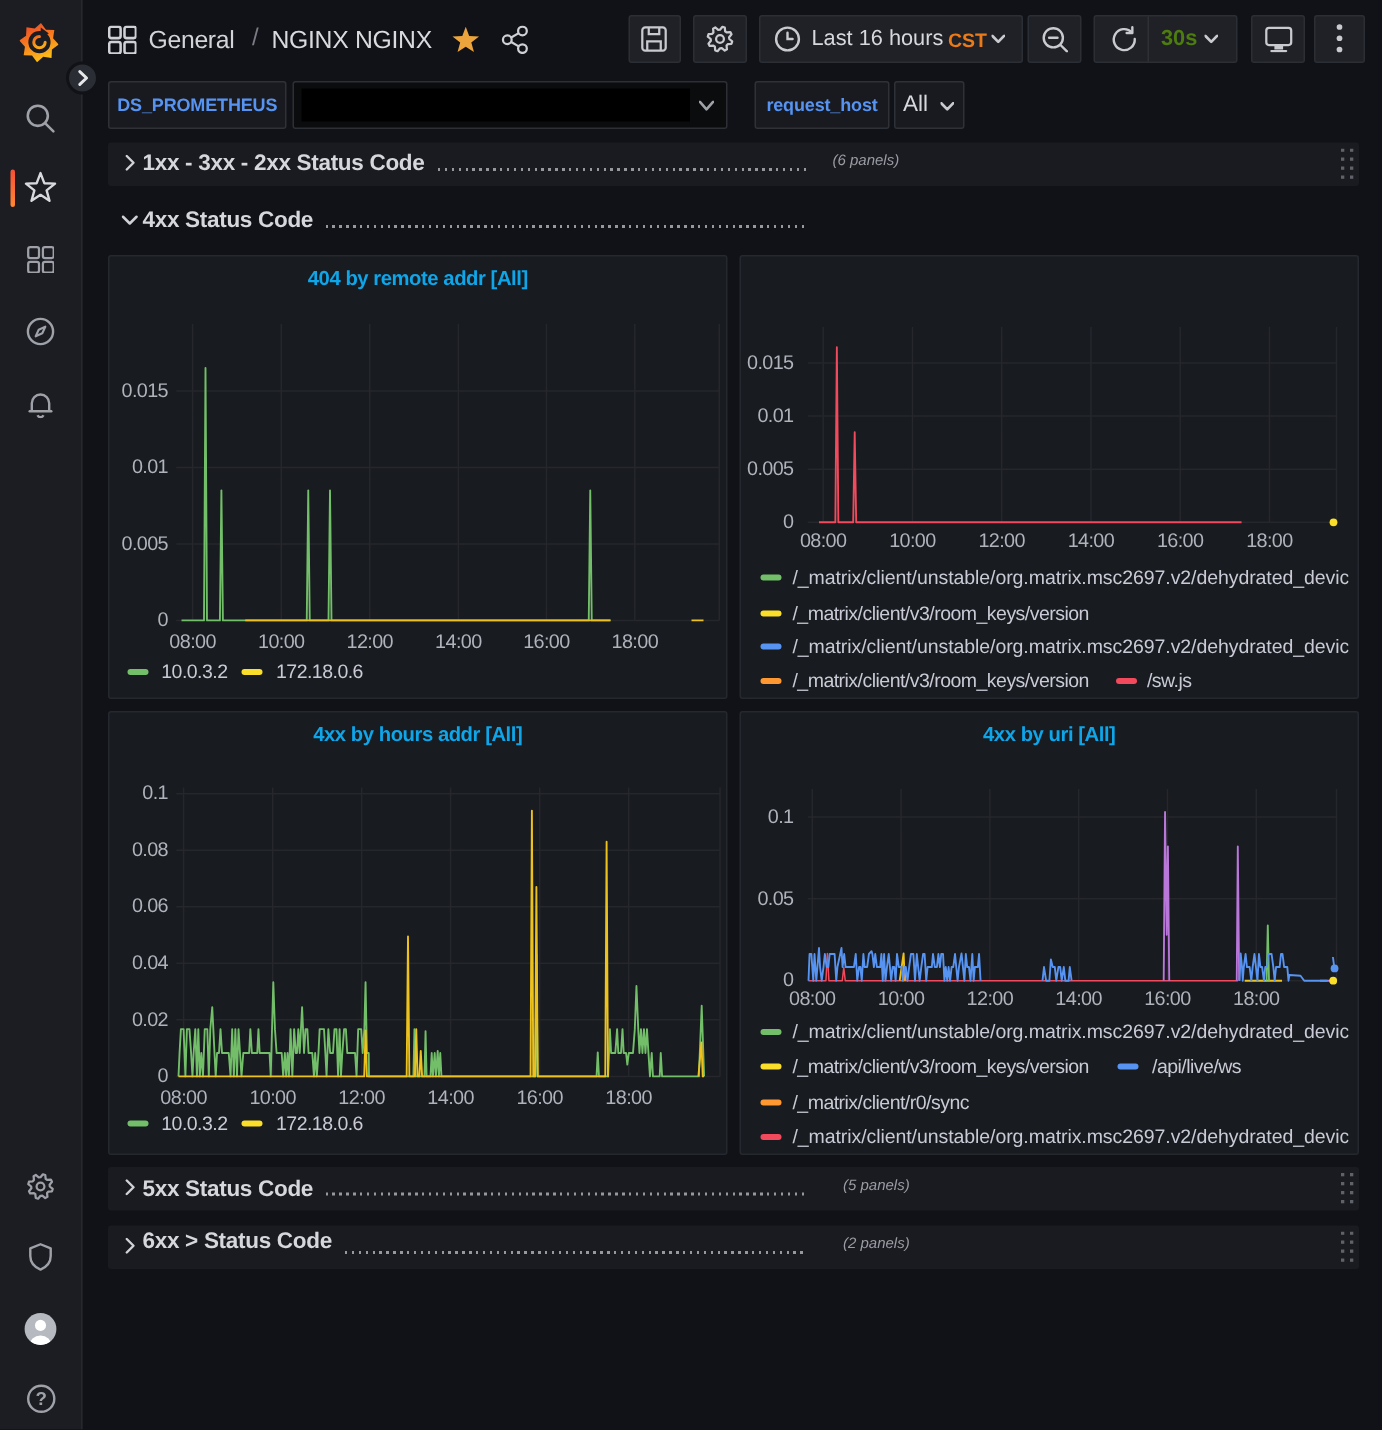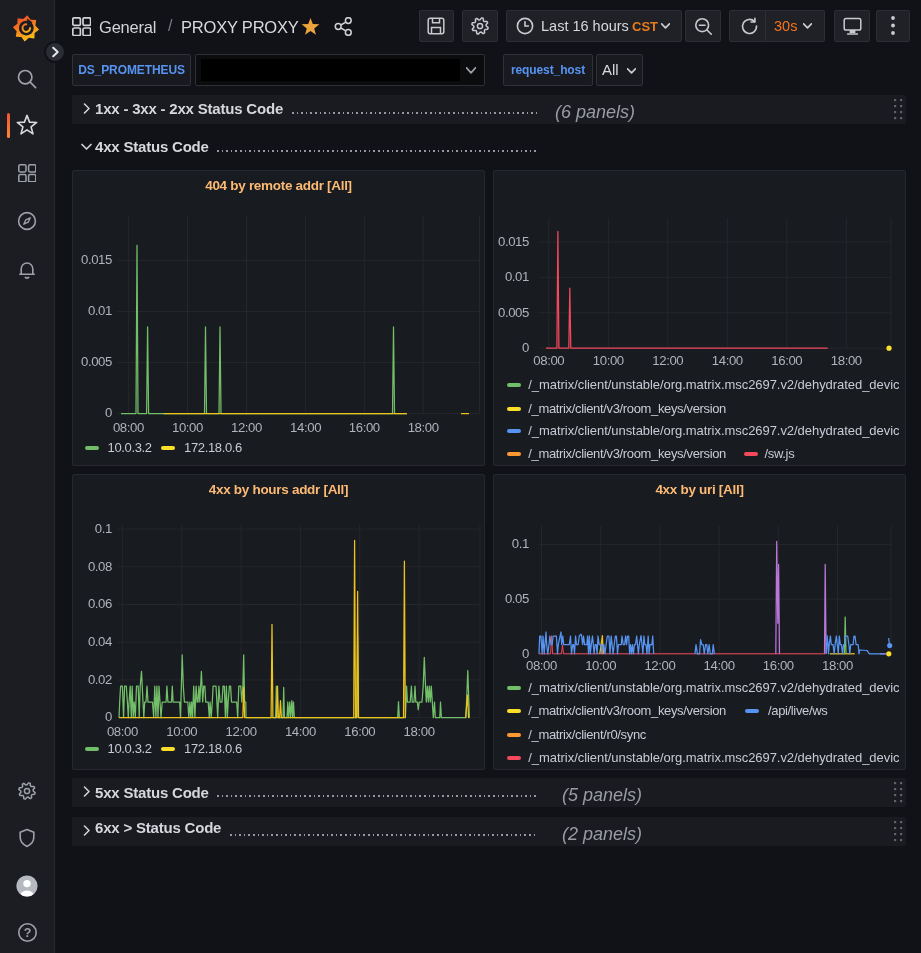--- a/index.html
+++ b/index.html
@@ -1,24 +1,24 @@
 <!DOCTYPE html>
 <html><head><meta charset="utf-8"><style>
 *{margin:0;padding:0;box-sizing:border-box}
 svg{display:block}
 html,body{width:921px;height:953px;background:#111217;font-family:"Liberation Sans",sans-serif;overflow:hidden;position:relative}
 .abs{position:absolute}
 .panel{position:absolute;width:413px;height:296px;background:#181b1f;border:1px solid #25282e;border-radius:2px}
-.ptitle{position:absolute;left:0;right:0;top:7px;text-align:center;font-size:13.5px;font-weight:700;color:#fdba74;letter-spacing:-0.3px}
+.ptitle{position:absolute;left:0;right:0;top:7px;text-align:center;font-size:13.5px;font-weight:700;color:#0ea5e9;letter-spacing:-0.3px}
 .btn{position:absolute;background:#1f2127;border:1px solid #2c2e35;border-radius:2px}
 .vlabel{position:absolute;height:32px;background:#181a20;border:1px solid #2e3138;border-radius:2px;color:#5794f2;font-weight:600;letter-spacing:-0.1px;display:flex;align-items:center;justify-content:center}
 .rowhead{position:absolute;left:72px;width:834px;height:29px;background:#1a1b21;border-radius:2px}
 .rowtitle{position:absolute;font-size:15px;font-weight:700;letter-spacing:-0.2px;color:#d6d7dc;white-space:nowrap}
 .dots{position:absolute;height:2.2px;background-image:repeating-linear-gradient(to right,#9698a0 0,#9698a0 1.6px,transparent 1.6px,transparent 4.6px)}
-.pcount{position:absolute;font-size:18px;font-style:italic;color:#9a9ca4}
+.pcount{position:absolute;font-size:10px;font-style:italic;color:#9a9ca4}
 .dash{position:absolute;width:14px;height:4px;border-radius:2px}
 .legtxt{position:absolute;white-space:nowrap;font-size:13px;letter-spacing:-0.35px;color:#c9cad6}
 </style></head><body>
 <div class="abs" style="left:0;top:0;width:55px;height:953px;background:#1b1d23;border-right:1px solid #26282e"></div>
 <div class="abs" style="left:13px;top:15px">
     <svg width="26" height="27" viewBox="0 0 26 27" style="">
       <defs>
         <linearGradient id="glg" x1="0.1" y1="0" x2="0.5" y2="1">
 <stop offset="0" stop-color="#e8432c"></stop>
           <stop offset="0.45" stop-color="#f7761d"></stop>
@@ -108,21 +108,21 @@
 <div class="abs" style="left:72px;top:17px">
     <svg width="19" height="19" viewBox="0 0 19 19" style="">
       <rect x="0.8" y="0.8" width="7.6" height="7.6" rx="1.4" fill="none" stroke="#d0d1d6" stroke-width="1.7"></rect>
       <rect x="0.8" y="11.0" width="7.6" height="7.6" rx="1.4" fill="none" stroke="#d0d1d6" stroke-width="1.7"></rect>
       <rect x="11.0" y="0.8" width="7.6" height="7.6" rx="1.4" fill="none" stroke="#d0d1d6" stroke-width="1.7"></rect>
       <rect x="11.0" y="11.0" width="7.6" height="7.6" rx="1.4" fill="none" stroke="#d0d1d6" stroke-width="1.7"></rect>
     </svg>
   </div>
 <div class="abs" style="left:99px;top:17.5px;font-size:16.5px;letter-spacing:-0.2px;color:#d2d3d9">General</div>
 <div class="abs" style="left:168px;top:17px;font-size:16px;color:#7a7c85">/</div>
-<div class="abs" style="left:181px;top:17.5px;font-size:16.5px;letter-spacing:-0.2px;font-weight:500;color:#d9dade">PROXY PROXY</div>
+<div class="abs" style="left:181px;top:17.5px;font-size:16.5px;letter-spacing:-0.2px;font-weight:500;color:#d9dade">NGINX NGINX</div>
 <div class="abs" style="left:301px;top:17px">
     <svg width="19" height="19" viewBox="0 0 19 19" style="">
       <path d="M9.50,0.90 L11.79,7.04 L18.34,7.33 L13.21,11.41 L14.97,17.72 L9.50,14.10 L4.03,17.72 L5.79,11.41 L0.66,7.33 L7.21,7.04 Z" fill="#eda43c"></path>
     </svg>
   </div>
 <div class="abs" style="left:334px;top:17px">
     <svg width="19" height="19" viewBox="0 0 19 19" style="">
       <circle cx="4.2" cy="9.5" r="2.9" fill="none" stroke="#cfd0d5" stroke-width="1.5"></circle>
       <circle cx="14.3" cy="3.6" r="2.9" fill="none" stroke="#cfd0d5" stroke-width="1.5"></circle>
       <circle cx="14.3" cy="15.4" r="2.9" fill="none" stroke="#cfd0d5" stroke-width="1.5"></circle>
@@ -170,21 +170,21 @@
       <line x1="13" y1="13" x2="17.3" y2="17.3" stroke="#c9cad0" stroke-width="1.6" stroke-linecap="round"></line>
     </svg>
   </div>
 <div class="abs" style="left:740px;top:17px">
     <svg width="18" height="18" viewBox="0 0 18 18" style="">
       <path d="M14.6,4.6 A7,7 0 1 0 16.5,9" fill="none" stroke="#c9cad0" stroke-width="1.6" stroke-linecap="round"></path>
       <path d="M14.9,1.2 V5 H11.1" fill="none" stroke="#c9cad0" stroke-width="1.6" stroke-linecap="round" stroke-linejoin="round"></path>
     </svg>
   </div>
 <div class="abs" style="left:765px;top:11px;width:1px;height:30px;background:#2e3036"></div>
-<div class="abs" style="left:774px;top:18px;font-size:14.5px;font-weight:400;color:#f97316">30s</div>
+<div class="abs" style="left:774px;top:18px;font-size:14.5px;font-weight:700;color:#4d7c0f">30s</div>
 <div class="abs" style="left:803px;top:23px">
     <svg width="9" height="6" viewBox="0 0 9 6" style="">
       <polyline points="0.5,0.8 4.5,4.9 8.5,0.8" fill="none" stroke="#c9cad0" stroke-width="1.8" stroke-linecap="round" stroke-linejoin="round"></polyline>
     </svg>
   </div>
 <div class="abs" style="left:843px;top:17px">
     <svg width="19" height="18" viewBox="0 0 19 18" style="">
       <rect x="1.2" y="1.6" width="16.6" height="11.4" rx="1.8" fill="none" stroke="#c9cad0" stroke-width="1.5"></rect>
       <rect x="6.6" y="13" width="5.8" height="3" fill="#c9cad0"></rect>
       <line x1="4.6" y1="17" x2="14.4" y2="17" stroke="#c9cad0" stroke-width="1.5" stroke-linecap="round"></line>

